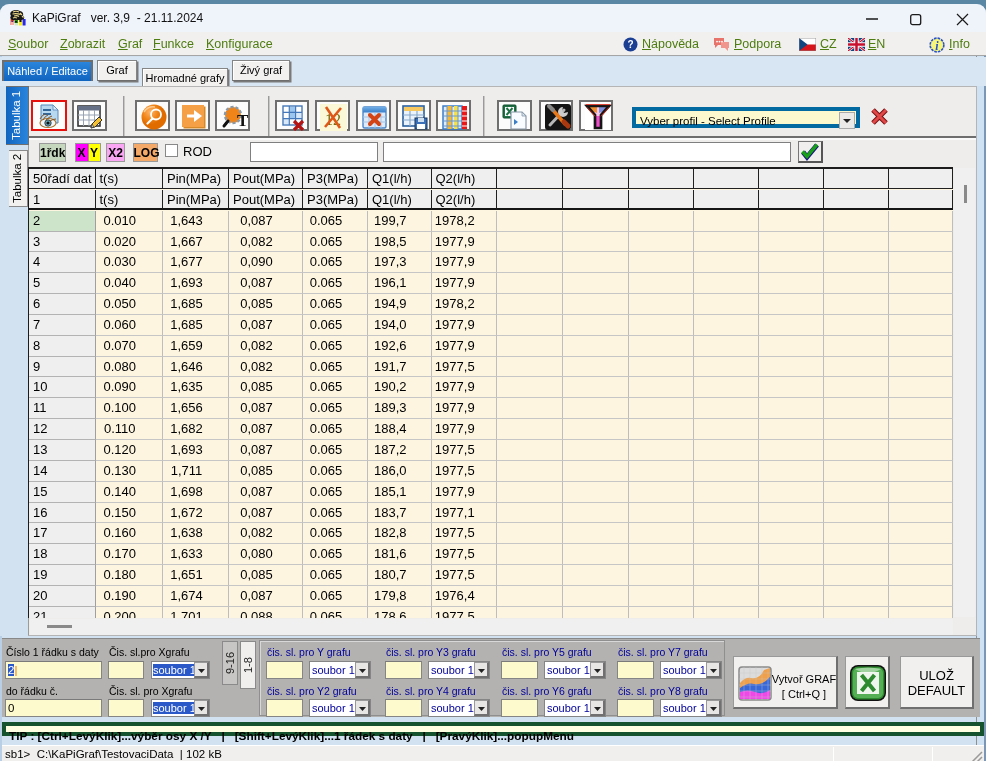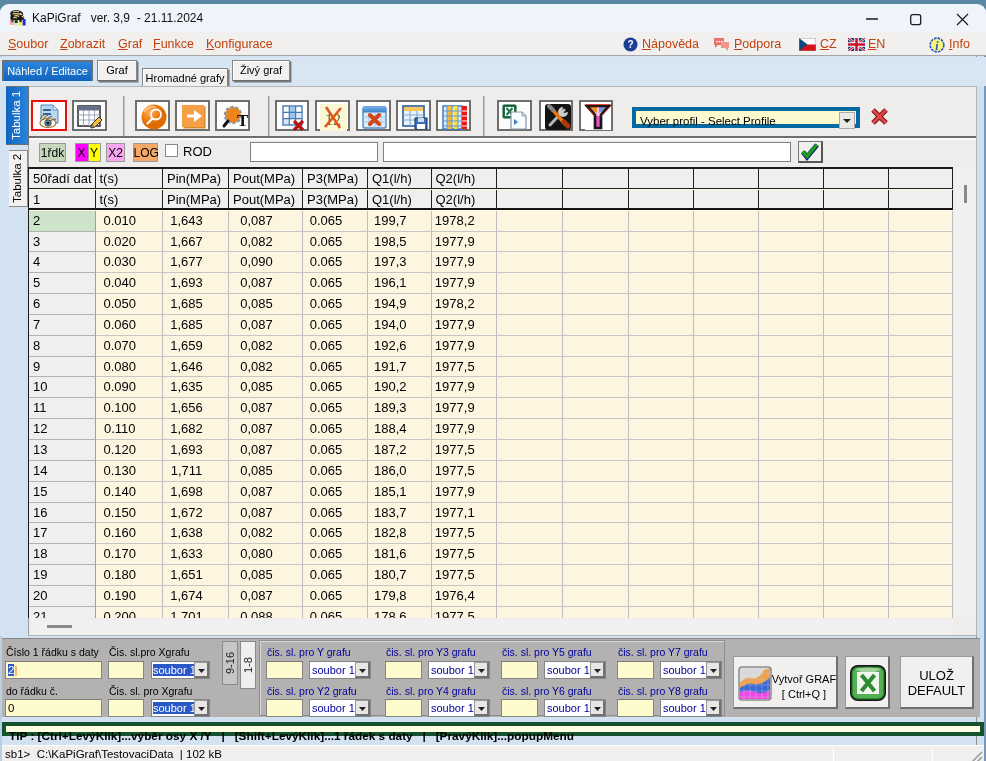--- a/index.html
+++ b/index.html
@@ -13,33 +13,33 @@
 #sidebar{left:0;top:82px;width:28px;height:550px;background:#d3e2f0;}
 #mainpanel{left:28px;top:82px;width:949px;height:550px;background:#eeedec;border:1px solid #b5b5b5;border-left:1px solid #9b9b9b;}
 #botpanel{left:2px;top:634px;width:978px;height:79px;background:#b4b2b0;border-top:1px solid #888;}
 #tipbar{left:2px;top:718px;width:982px;height:14px;background:#ffffe1;border:4px solid #14532d;}
 #statusbar{left:2px;top:741px;width:982px;height:21px;background:#f1efed;border-top:1px solid #fff;}
 #botedge{left:0;top:758px;width:986px;height:3px;background:#24306e;}
 #leftedge{left:0;top:28px;width:2px;height:733px;background:#b9cfe6;}
 #rightedge{left:976px;top:28px;width:10px;height:730px;background:#cfe2f4;border-left:1px solid #909090;border-right:2px solid #7c97b5;}
 #title-text{left:32px;top:7px;font-size:12px;color:#111;}
 
-.mi{position:absolute;top:5px;font-size:12.5px;color:#c2410c;}
+.mi{position:absolute;top:5px;font-size:12.5px;color:#4d7c0f;}
 .mi u{text-decoration-thickness:1px;}
 
 .ttab{position:absolute;top:3px;height:21px;background:#f2f1f0;border:1px solid #858585;border-bottom-color:#6e6e6e;box-shadow:1px 1px 0 #fff inset, 1.5px 1.5px 0 #7a7a7a;font-size:11px;color:#000;text-align:center;}
 .ttab.sel{background:linear-gradient(#2b85dc,#0f64c0);color:#fff;border:2px solid #6e6e6e;border-bottom:none;box-shadow:none;}
 
 .vtab{position:absolute;writing-mode:vertical-rl;transform:rotate(180deg);text-align:center;font-size:11.5px;}
 
 .tbtn{position:absolute;background:#fcfcfc;border:2px solid #6f6f6f;}
 .tbtn.red{border:2px solid #e8100c;}
 .tsep{position:absolute;width:2px;background:#c9c7c5;border-left:1px solid #9a9a9a;}
 
-.cbtn{position:absolute;top:139px;height:19px;font-size:12px;color:#000;text-align:center;line-height:18px;border:1px solid #9a9a9a;}
+.cbtn{position:absolute;top:139px;height:19px;font-size:12px;color:#000;text-align:center;line-height:18px;border:1px solid #9a9a9a;font-weight:bold;}
 .tfield{position:absolute;background:#fff;border:1px solid #7f7f7f;}
 
 #gridwrap{left:28px;top:163px;width:926px;height:451px;overflow:hidden;}
 #grid{display:grid;grid-template-columns:66.50px 67.50px 66.00px 74.00px 65.00px 63.50px 65.50px 66.00px 66.00px 65.00px 65.00px 65.00px 65.00px 64.00px;grid-auto-rows:20.85px;background:#fdf5e0;border-top:2px solid #1c1c1c;border-left:1.5px solid #1c1c1c;width:925px;}
 #grid .hc{height:20.3px;background:#efefef;border-right:1px solid #202020;border-bottom:1px solid #202020;font-size:13px;color:#000;padding:2px 0 0 4px;overflow:hidden;white-space:nowrap;}
 #grid .h2{height:20.2px;border-bottom:2.5px solid #151515;}
 #grid .rh{background:#efefef;border-right:1px solid #9f9f9f;border-bottom:1px solid #b3b3b3;font-size:13px;padding:2px 0 0 4px;}
 #grid .rh.sel{background:#cde4cb;}
 #grid .dc{border-right:1px solid #bdbdbd;border-bottom:1px solid #c6c6c6;font-size:13px;text-align:center;padding:2px 18px 0 0;overflow:hidden;}
 

